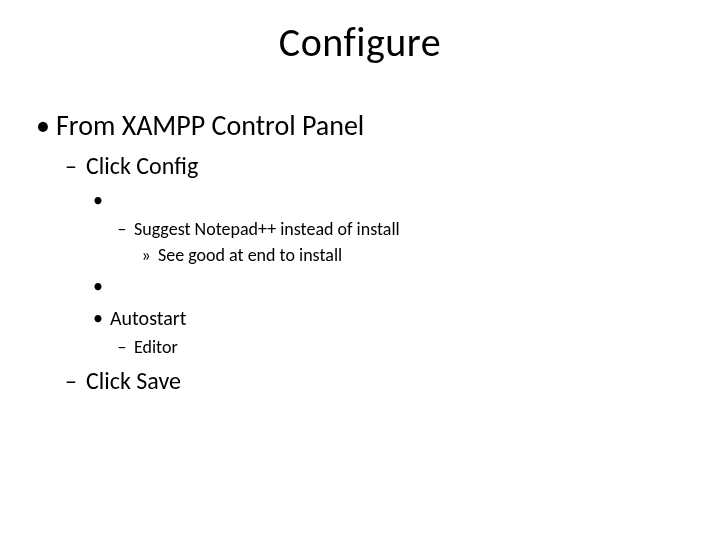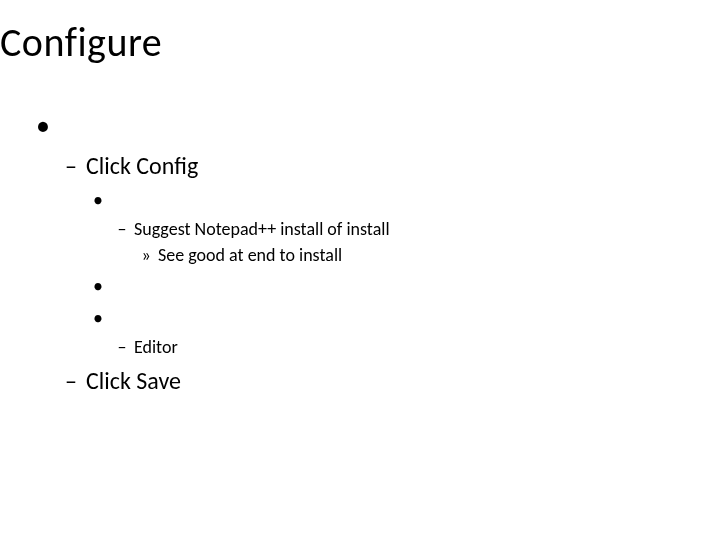--- a/index.html
+++ b/index.html
@@ -15,21 +15,21 @@
     width: 720px;
     height: 540px;
     position: relative;
     box-sizing: border-box;
   }
   .title {
     position: absolute;
     top: 18px;
     left: 0;
     width: 720px;
-    text-align: left;
+    text-align: center;
     font-size: 40px;
     font-weight: 400;
     letter-spacing: 0.5px;
   }
   .body {
     position: absolute;
     top: 102px;
     left: 30px;
     width: 660px;
   }
@@ -59,57 +59,59 @@
 <body>
 
 <div class="slide">
 
   <div class="title">Configure</div>
 
   <div class="body">
 
     <div class="row lvl1">
       <span class="mk pad1">•</span>
+      <span>From XAMPP Control Panel</span>
     </div>
 
     <div class="row lvl2">
       <span class="pad2a"></span>
       <span class="mk pad2b">–</span>
       <span>
         <span>Click </span><span class="italic">Config</span>
       </span>
     </div>
 
     <div class="row lvl3">
       <span class="pad3a"></span>
       <span class="mk pad3b">•</span>
     </div>
 
     <div class="row lvl4">
       <span class="pad4a"></span>
       <span class="mk pad4b">–</span>
       <span>
-        <span>Suggest </span><span class="italic">Notepad++ </span><span>install of </span><span class="italic">install</span>
+        <span>Suggest </span><span class="italic">Notepad++ </span><span>instead of </span><span class="italic">install</span>
       </span>
     </div>
 
     <div class="row lvl5">
       <span class="pad5a"></span>
       <span class="mk pad5b">»</span>
       <span class="italic">See good at end to install</span>
     </div>
 
     <div class="row lvl3">
       <span class="pad3a"></span>
       <span class="mk pad3b">•</span>
     </div>
 
     <div class="row lvl3">
       <span class="pad3a"></span>
       <span class="mk pad3b">•</span>
+      <span>Autostart</span>
     </div>
 
     <div class="row lvl4">
       <span class="pad4a"></span>
       <span class="mk pad4b">–</span>
       <span>Editor</span>
     </div>
 
     <div class="row lvl2">
       <span class="pad2a"></span>

